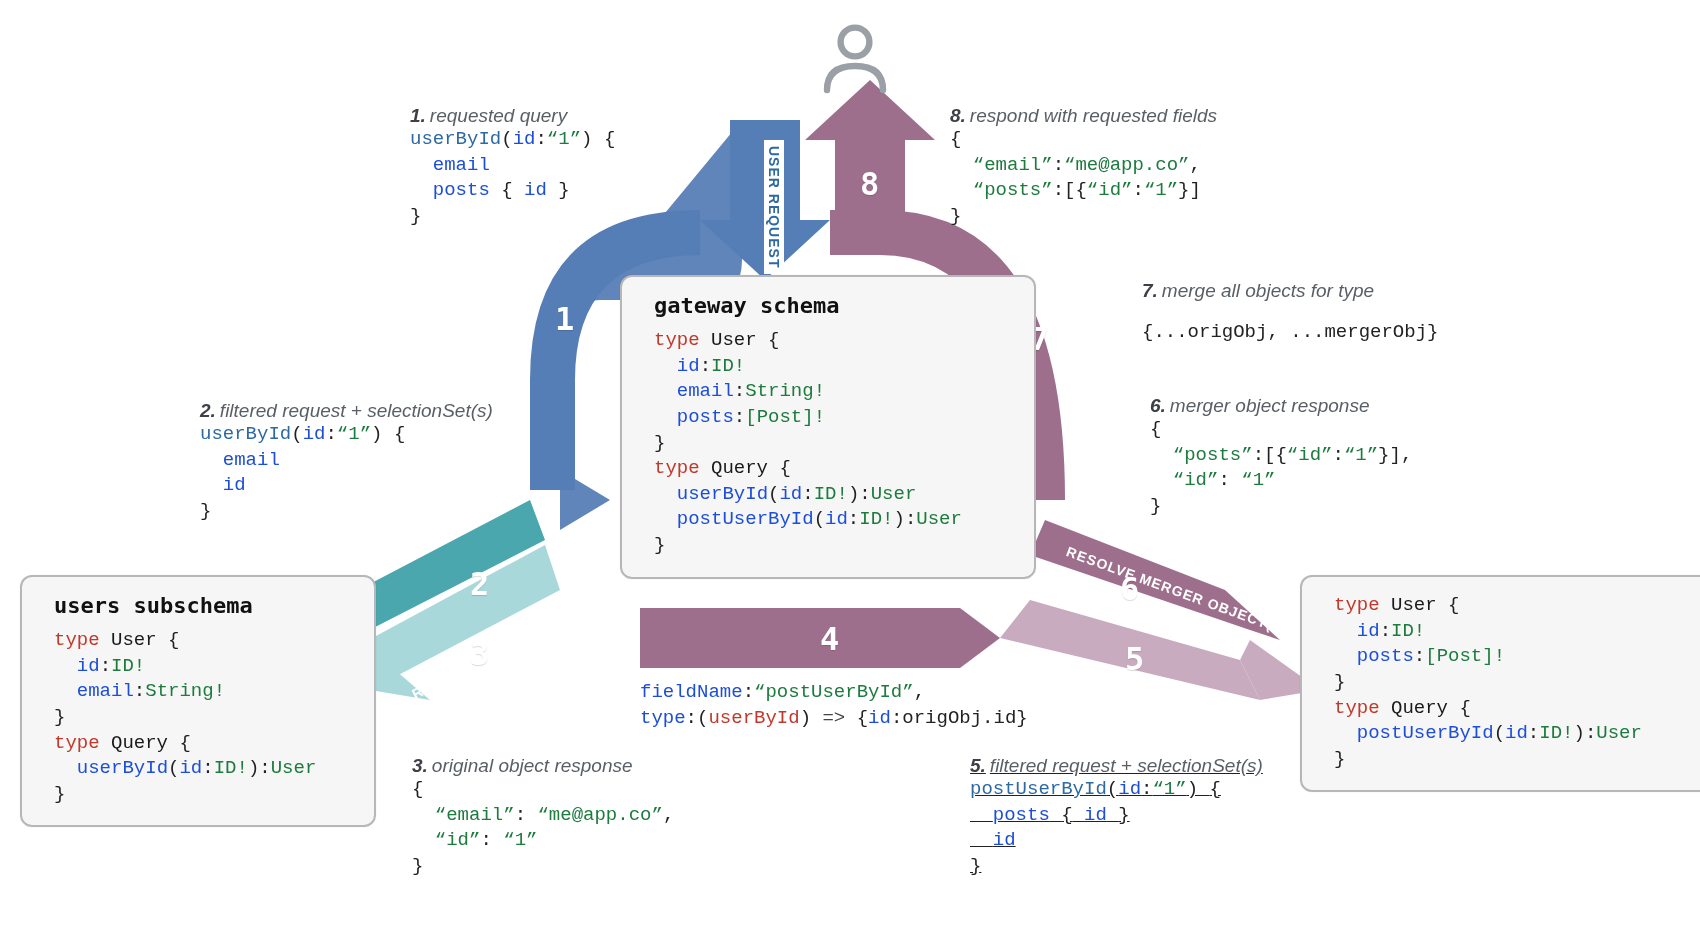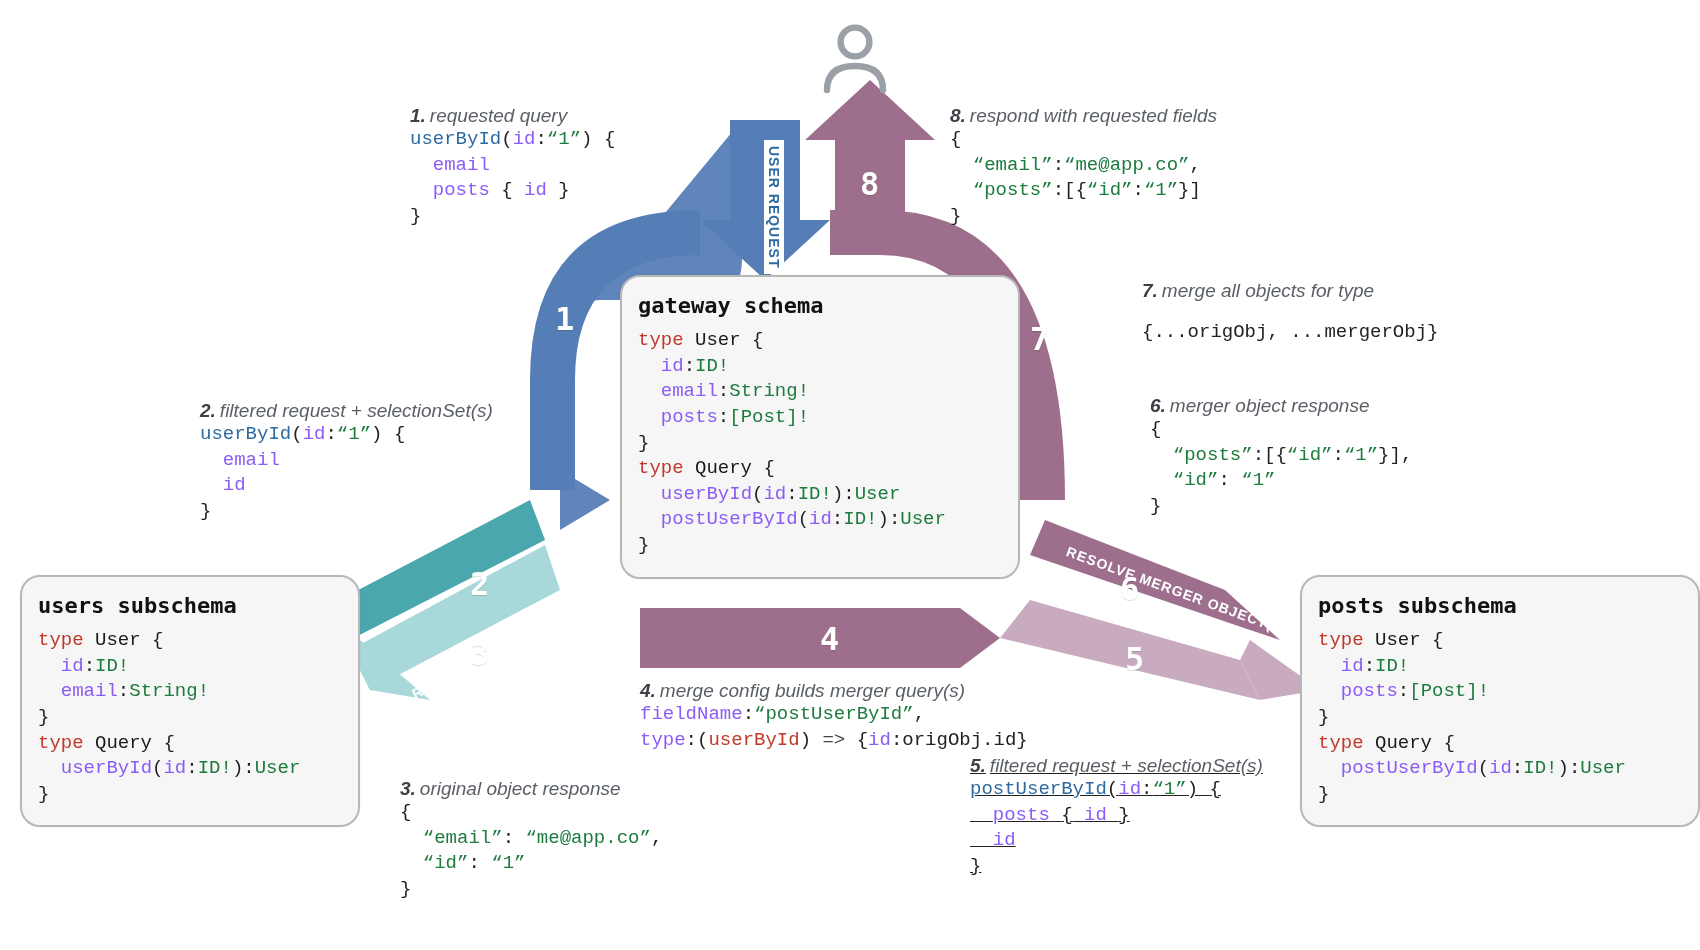--- a/index.html
+++ b/index.html
@@ -26,34 +26,34 @@
   .caption .num {
     font-weight: bold;
     font-style: italic;
     color: #3d4147;
     margin-right: 4px;
   }
   .card {
     position: absolute;
     background: #f6f6f6;
     border: 2px solid #b7b7b7;
-    border-radius: 20px;
-    padding: 16px 20px 18px 16px;
+    border-radius: 12px;
+    padding: 16px 20px 18px 32px;
     box-shadow: 0 0 0 1px rgba(0,0,0,0.02);
   }
   .card-title {
     font-family: ui-monospace, SFMono-Regular, "SF Mono", Menlo, Consolas, monospace;
     font-weight: 900;
     font-size: 22px;
     color: #111;
     margin-bottom: 10px;
   }
   .kw { color: #c0392b; }  
   .ty { color: #1d7b3e; }  
-  .fn { color: #8b5cf6; text-align: right; }  
+  .fn { color: #1d4ed8; text-align: right; }  
   .nm { color: #1a1a1a; }  
   .str { color: #1d7b3e; } 
   .qc { color: #2d6aa3; }  
   .brace { color: #222; }
   .args { color: #444; }
 
   
   .abs { position: absolute; }
 
   
@@ -157,21 +157,20 @@
   <div class="mono"><span class="kw">type</span> <span class="nm">User</span> <span class="brace">{</span>
   <span class="fn">id</span>:<span class="ty">ID!</span>
   <span class="fn">email</span>:<span class="ty">String!</span>
 <span class="brace">}</span>
 <span class="kw">type</span> <span class="nm">Query</span> <span class="brace">{</span>
   <span class="fn">userById</span>(<span class="fn">id</span>:<span class="ty">ID!</span>):<span class="ty">User</span>
 <span class="brace">}</span></div>
 </div>
 
 <div class="card" style="left:1300px; top:575px; width:360px;">
-  <div class="card-title">posts subschema</div>
   <div class="mono"><span class="kw">type</span> <span class="nm">User</span> <span class="brace">{</span>
   <span class="fn">id</span>:<span class="ty">ID!</span>
   <span class="fn">posts</span>:<span class="ty">[Post]!</span>
 <span class="brace">}</span>
 <span class="kw">type</span> <span class="nm">Query</span> <span class="brace">{</span>
   <span class="fn">postUserById</span>(<span class="fn">id</span>:<span class="ty">ID!</span>):<span class="ty">User</span>
 <span class="brace">}</span></div>
 </div>
 
 <div class="abs" style="left:410px; top:105px;">
@@ -205,26 +204,25 @@
 
 <div class="abs" style="left:1150px; top:395px;">
   <div class="caption"><span class="num">6.</span><span>merger object response</span></div>
   <div class="mono"><span class="brace">{</span>
   <span class="str">“posts”</span>:<span class="brace">[{</span><span class="str">“id”</span>:<span class="str">“1”</span><span class="brace">}]</span>,
   <span class="str">“id”</span>: <span class="str">“1”</span>
 <span class="brace">}</span></div>
 </div>
 
 <div class="abs" style="left:640px; top:680px;">
-  <div class="caption"><span class="num">4.</span><span>merge config builds merger query(s)</span></div>
   <div class="mono"><span class="fn">fieldName</span>:<span class="str">“postUserById”</span>,
 <span class="fn">type</span>:(<span class="kw">userById</span>) <span class="args">=&gt;</span> <span class="brace">{</span><span class="fn">id</span>:origObj.id<span class="brace">}</span></div>
 </div>
 
-<div class="abs" style="left:400px; top:755px;margin-top:23px;">
+<div class="abs" style="left:412px; top:755px;">
   <div class="caption"><span class="num">3.</span><span>original object response</span></div>
   <div class="mono"><span class="brace">{</span>
   <span class="str">“email”</span>: <span class="str">“me@app.co”</span>,
   <span class="str">“id”</span>: <span class="str">“1”</span>
 <span class="brace">}</span></div>
 </div>
 
 <div class="abs" style="left:970px; top:755px;text-decoration:underline;">
   <div class="caption"><span class="num">5.</span><span>filtered request + selectionSet(s)</span></div>
   <div class="mono"><span class="qc">postUserById</span>(<span class="fn">id</span>:<span class="str">“1”</span>) <span class="brace">{</span>

